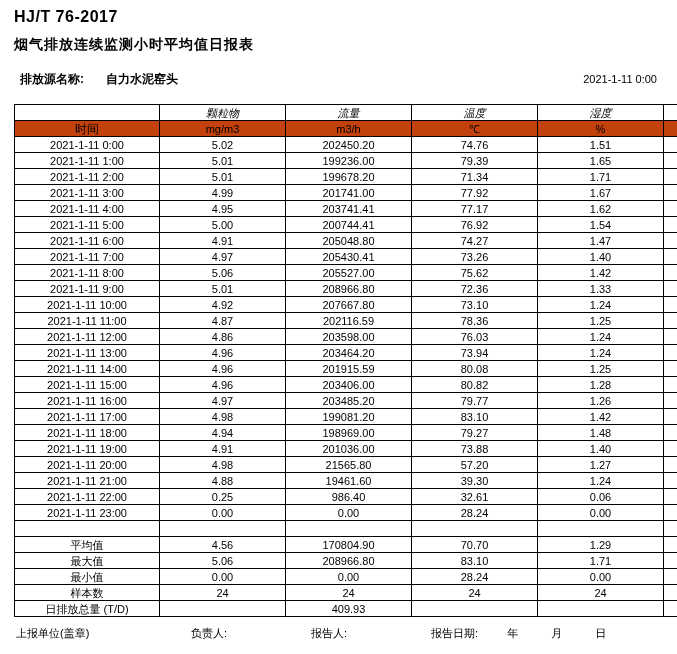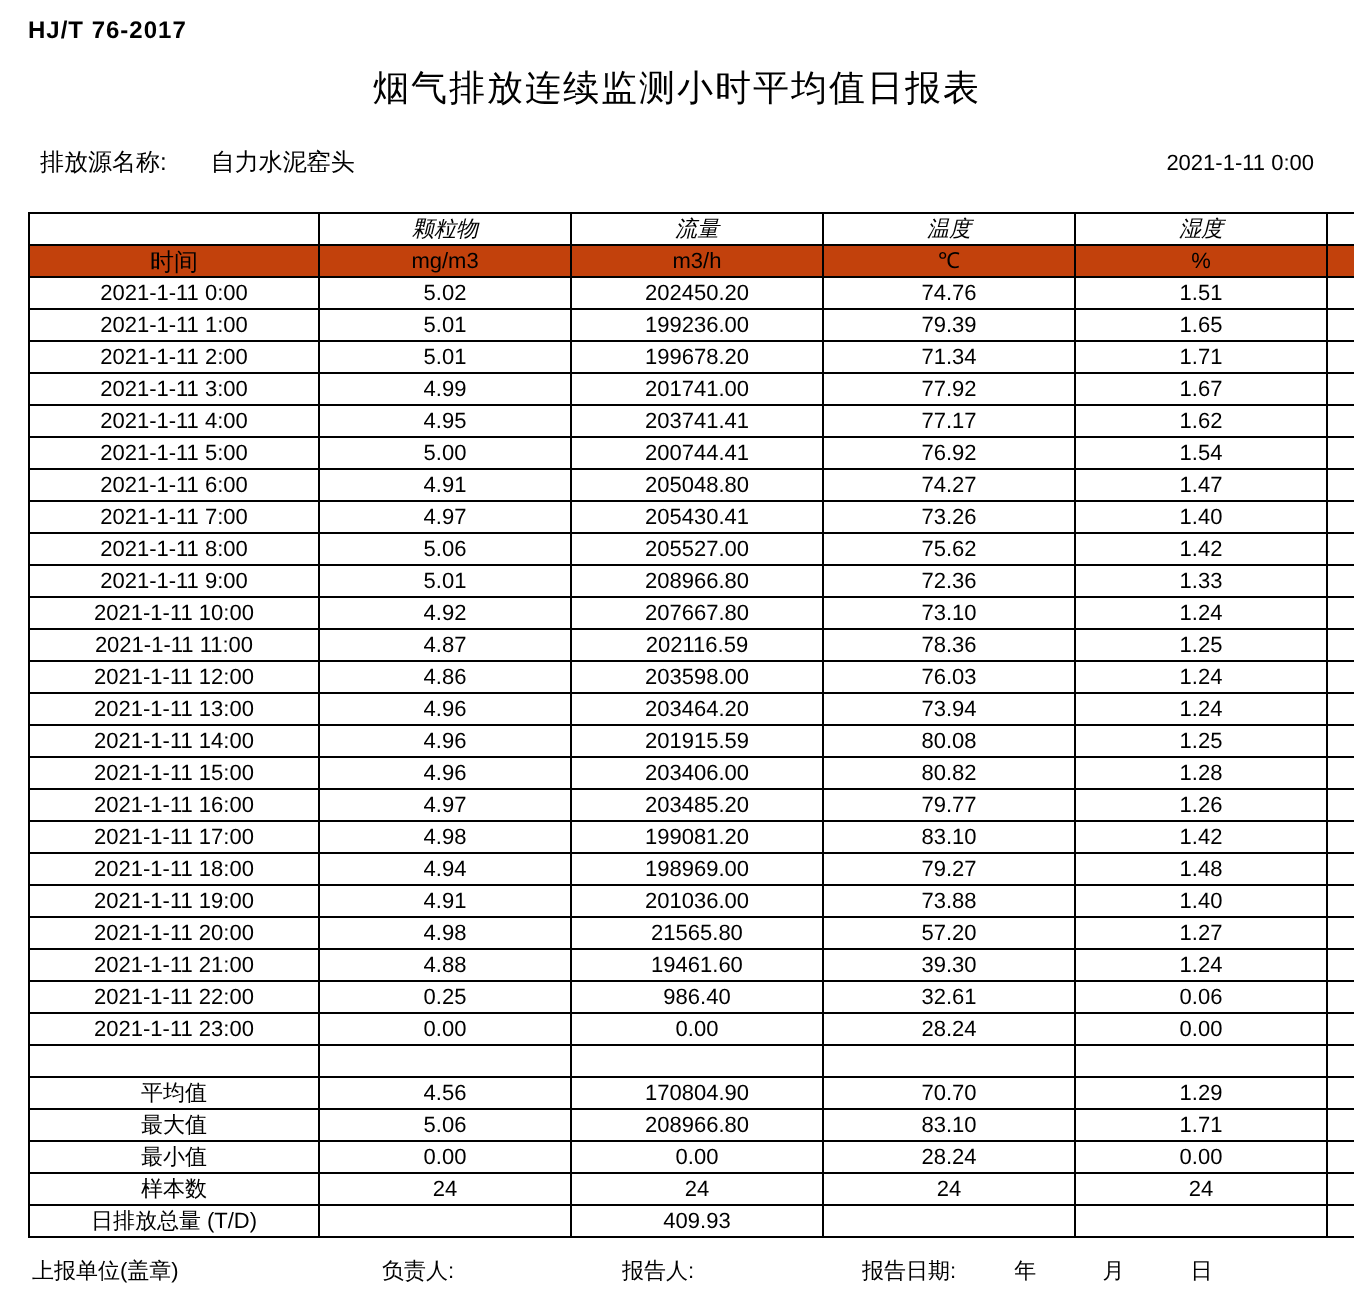--- a/index.html
+++ b/index.html
@@ -17,45 +17,45 @@
     overflow: hidden;
   }
   .page {
     position: relative;
     width: 677px;
     height: 654px;
     box-sizing: border-box;
     padding: 0 14px;
   }
   .std-code {
-    font-size: 12px;
+    font-size: 16px;
     font-weight: bold;
     padding-top: 8px;
     letter-spacing: 0.5px;
   }
   .title {
-    text-align: center;
-    font-size: 18px;
-    font-weight: normal;
+    text-align: left;
+    font-size: 14px;
+    font-weight: bold;
     margin-top: 10px;
     letter-spacing: 1px;
   }
   .meta-row {
     display: flex;
     align-items: baseline;
     margin-top: 17px;
     padding: 0 6px;
   }
   .meta-label {
     font-size: 12px;
-    font-weight: normal;
+    font-weight: bold;
   }
   .meta-value {
     font-size: 12px;
-    font-weight: normal;
+    font-weight: bold;
     margin-left: 22px;
   }
   .meta-date {
     margin-left: auto;
     font-size: 11px;
   }
   table.report {
     border-collapse: collapse;
     margin-top: 16px;
     width: 649px;

